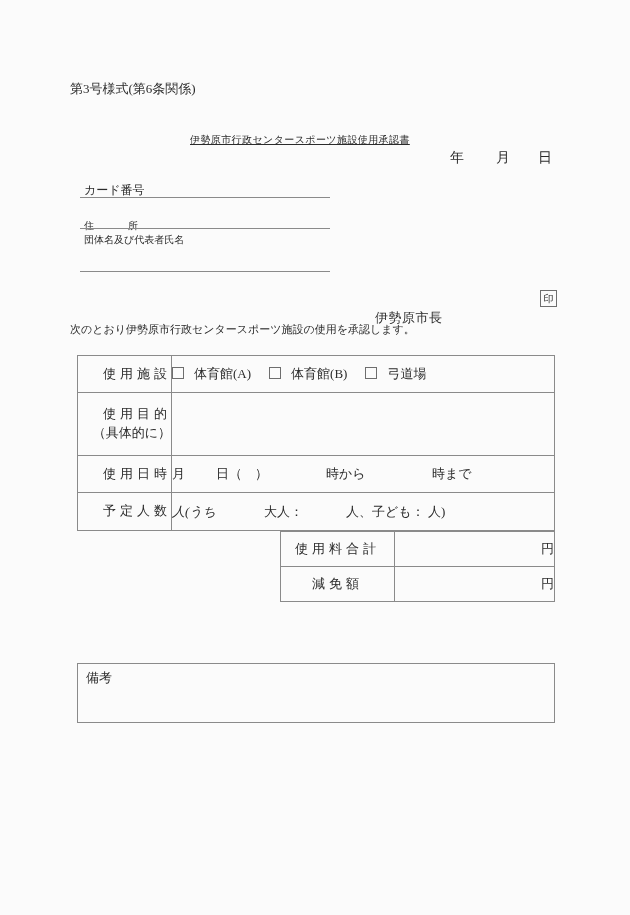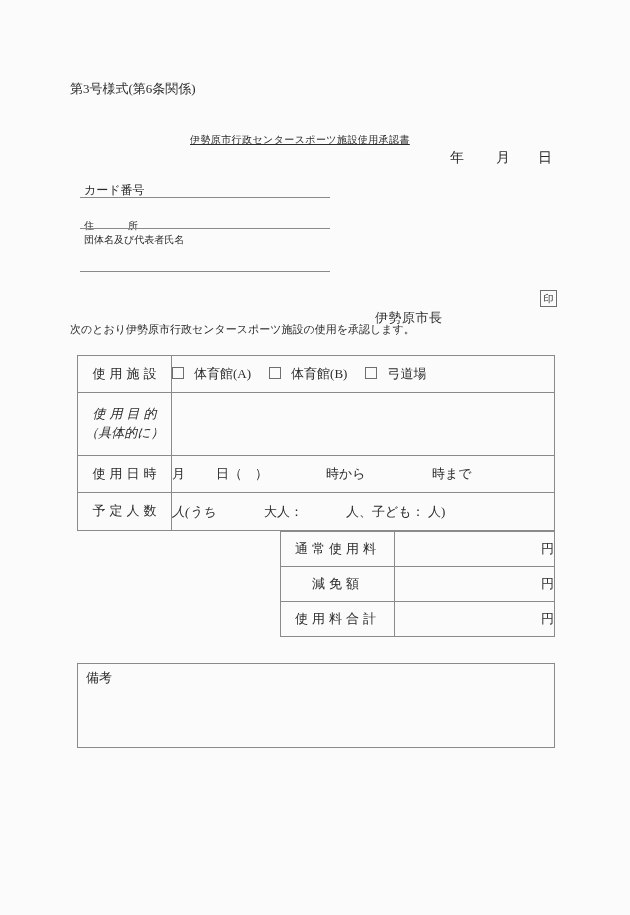--- a/index.html
+++ b/index.html
@@ -81,28 +81,28 @@
     table-layout: fixed;
     font-size: 13px;
   }
   .main-table td {
     border: 1px solid #8a8a8a;
     padding: 0;
     vertical-align: middle;
   }
   .col-label { width: 93px; }
   .lbl-cell {
-    text-align: center;
+    text-align: right;
     line-height: 1.45;
   }
   .lbl-main { letter-spacing: 4px; padding-left: 4px; }
   .lbl-sub  { letter-spacing: 0px; font-size: 13px; }
 
   .r1 { height: 37px; }
-  .r2 { height: 63px; font-style: italic; }
+  .r2 { height: 63px; }
   .r3 { height: 37px; }
   .r4 { height: 38px; }
 
   .facility-cell { padding-left: 18px; }
   .chk {
     display: inline-block;
     width: 10px; height: 10px;
     border: 1px solid #6e6e6e;
     margin-right: 10px;
     vertical-align: -1px;
@@ -141,21 +141,21 @@
   }
   .fee-value {
     text-align: right;
     padding-right: 14px;
   }
 
   
   .remarks {
     position: absolute;
     left: 77px; top: 663px;
-    width: 478px; height: 85px;
+    width: 478px; height: 60px;
     border: 1px solid #8a8a8a;
     box-sizing: border-box;
   }
   .remarks-label {
     position: absolute;
     left: 8px; top: 5px;
     font-size: 13px;
   }
 </style>
 </head>
@@ -216,32 +216,28 @@
       </td>
       <td class="ppl-cell">
         <span class="p1">人(うち</span><span class="p2">大人：</span><span class="p2">人、子ども：</span><span>人)</span>
       </td>
     </tr>
   </tbody>
     </table>
 
   <table class="fee-table">
     <tbody>
-        <tr>
-      <td class="fee-label">通常使用料</td>
+    <tr>
+      <td class="fee-label">使用料合計</td>
       <td class="fee-value"><span>円</span></td>
     </tr>
     <tr>
       <td class="fee-label">減免額</td>
       <td class="fee-value"><span>円</span></td>
     </tr>
-    <tr>
-      <td class="fee-label">使用料合計</td>
-      <td class="fee-value"><span>円</span></td>
-    </tr>
   </tbody>
     </table>
 
   <div class="remarks">
     <span class="remarks-label">備考</span>
   </div>
 
 </div>
 
 </body></html>

